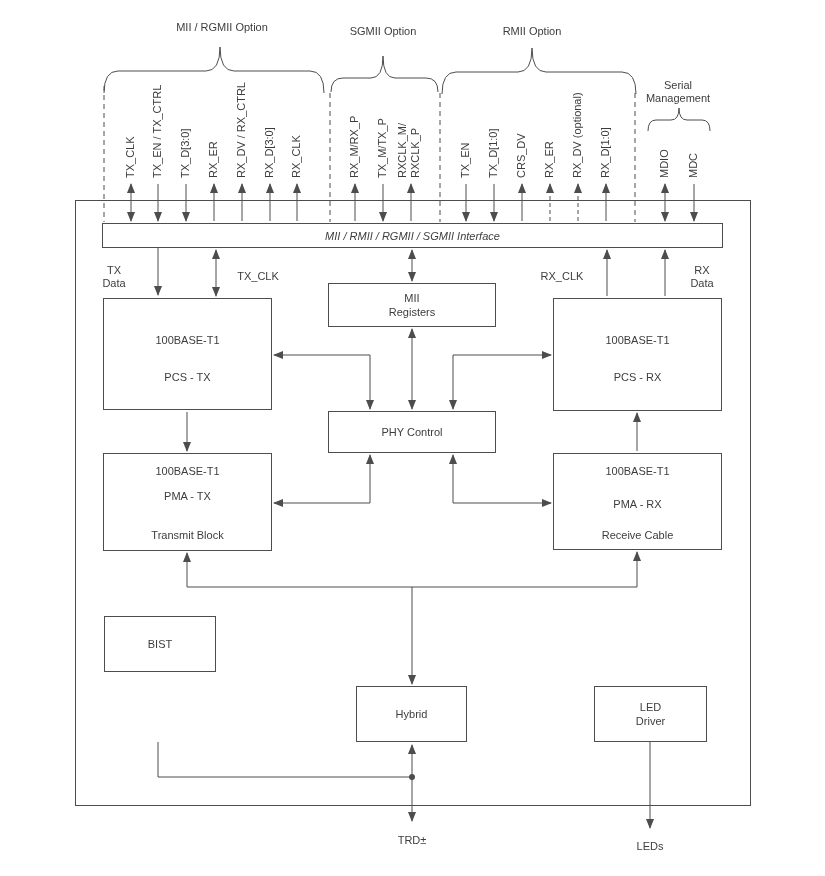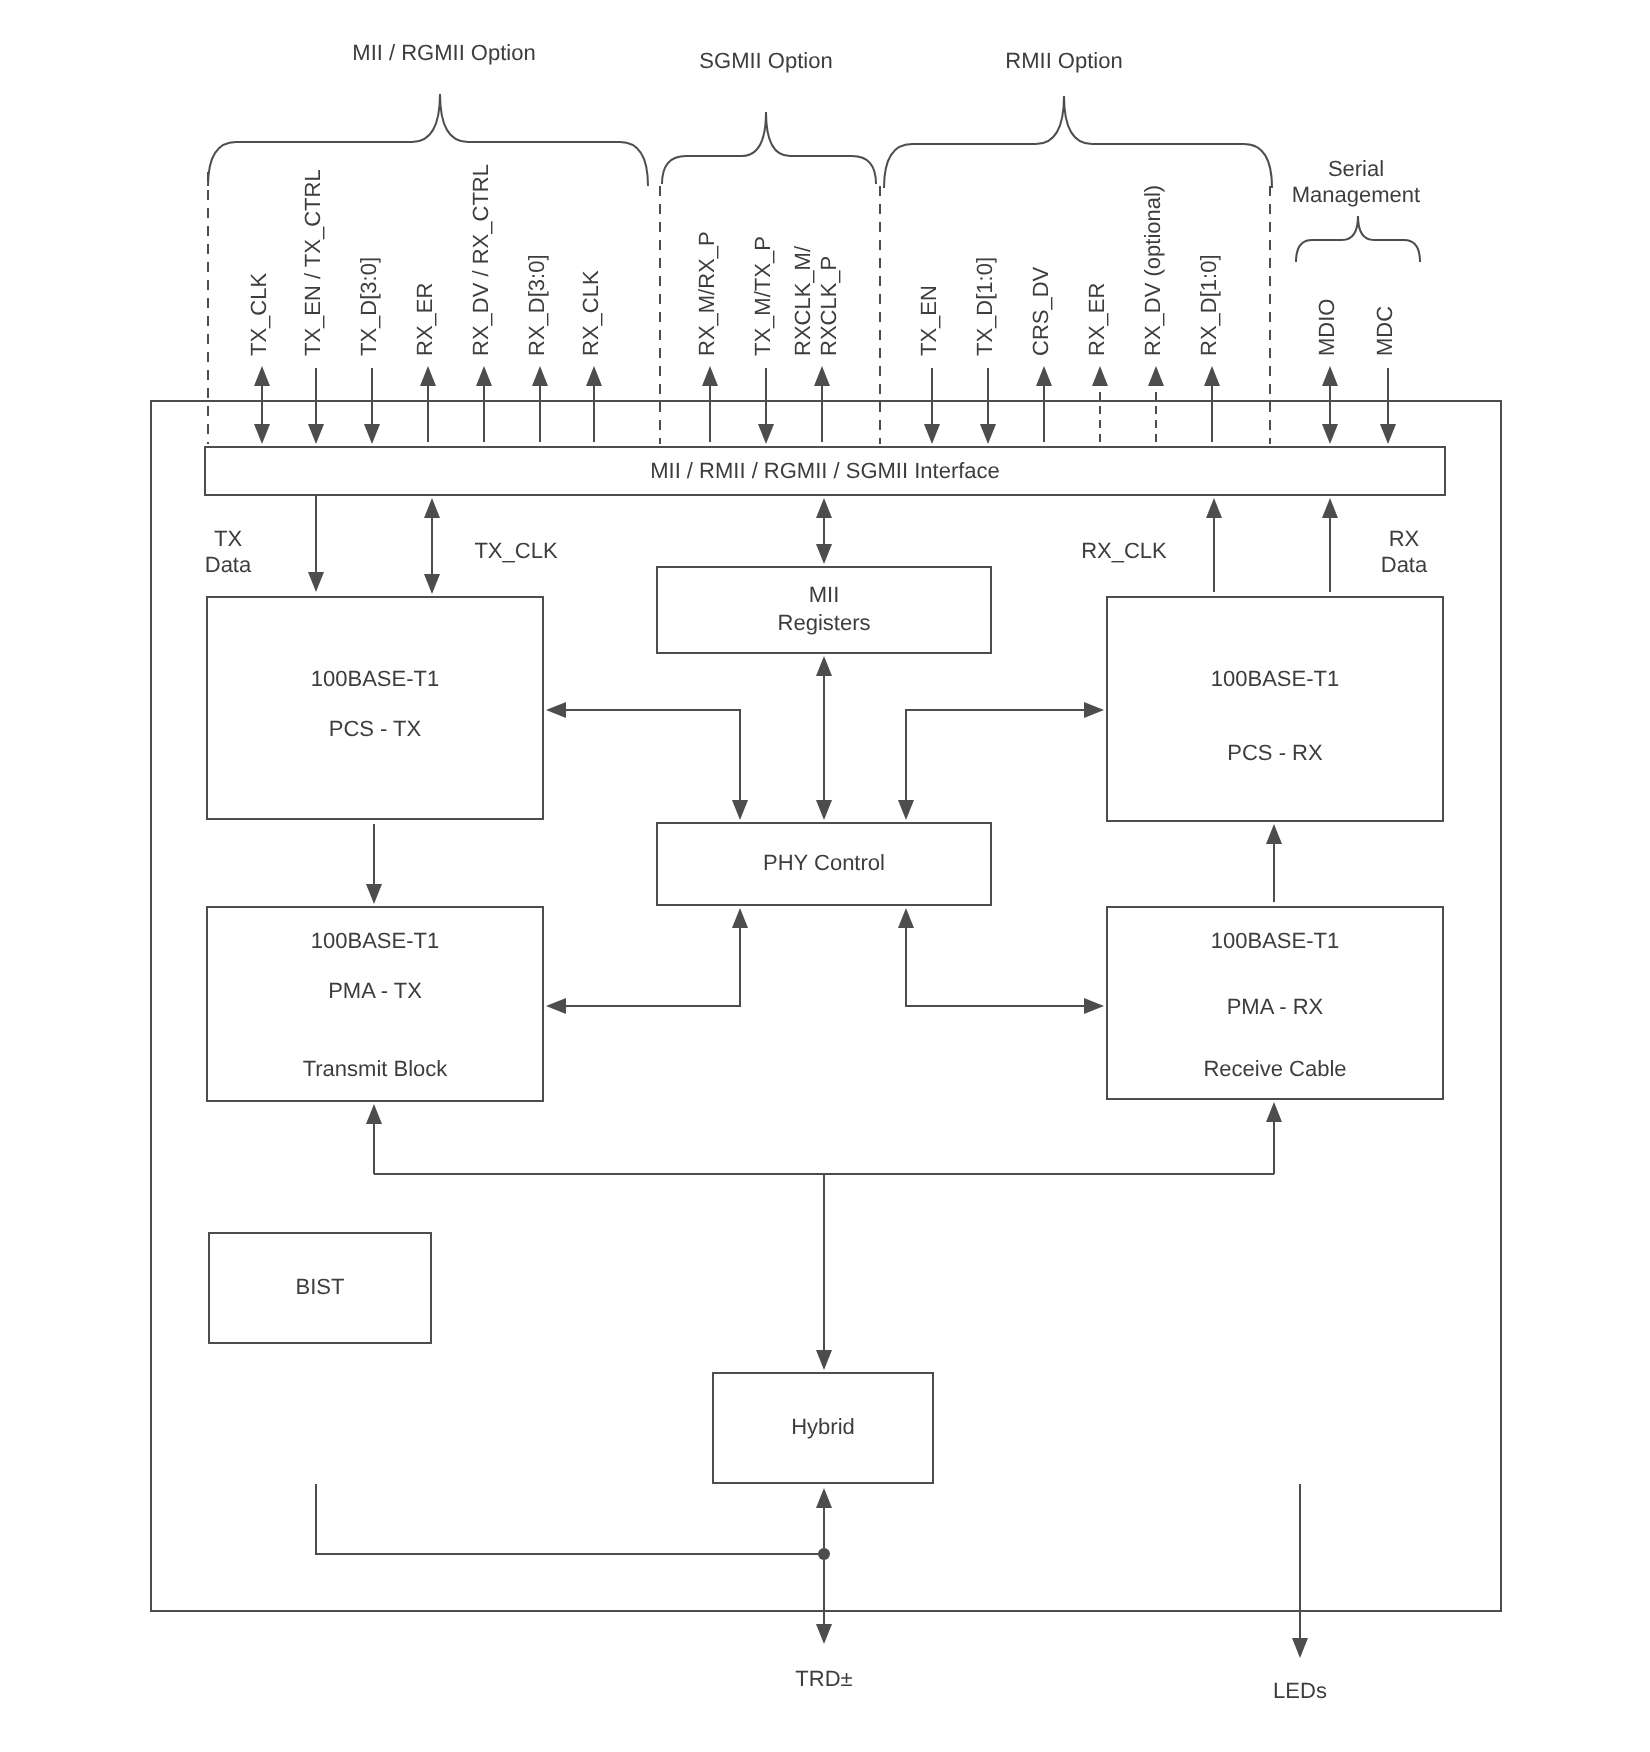--- a/index.html
+++ b/index.html
@@ -137,39 +137,39 @@
       <circle cx="412" cy="777" r="3" style="fill:#4d4d4d;stroke:none"></circle>
 
       <path d="M412,745 L412,821" marker-start="url(#ah)" marker-end="url(#ah)"></path>
 
       <path d="M650,742 L650,828" marker-end="url(#ah)"></path>
     </g>
   </svg>
 
   <div class="box" style="left:75px;top:200px;width:676px;height:606px;background:transparent;"></div>
 
-  <div class="box center-flex" style="left:102px;top:223px;width:621px;height:25px;">
+  <div class="box center-flex" style="left:102px;top:223px;width:621px;height:25px;font-style:italic;">
     <span>MII / RMII / RGMII / SGMII Interface</span>
   </div>
 
   <div class="lbl" style="left:89px;top:264px;width:50px;">TX
 Data</div>
   <div class="lbl" style="left:218px;top:270px;width:80px;">TX_CLK</div>
   <div class="lbl" style="left:522px;top:270px;width:80px;">RX_CLK</div>
   <div class="lbl" style="left:677px;top:264px;width:50px;">RX
 Data</div>
 
   <div class="box" style="left:328px;top:283px;width:168px;height:44px;">
     <div class="boxline" style="top:8px;">MII</div>
     <div class="boxline" style="top:22px;">Registers</div>
   </div>
 
   <div class="box" style="left:103px;top:298px;width:169px;height:112px;">
     <div class="boxline" style="top:35px;">100BASE-T1</div>
-    <div class="boxline" style="top:60px;">PCS - TX</div>
+    <div class="boxline" style="top:72px;">PCS - TX</div>
   </div>
 
   <div class="box" style="left:553px;top:298px;width:169px;height:113px;">
     <div class="boxline" style="top:35px;">100BASE-T1</div>
     <div class="boxline" style="top:72px;">PCS - RX</div>
   </div>
 
   <div class="box center-flex" style="left:328px;top:411px;width:168px;height:42px;">
     <span>PHY Control</span>
   </div>
@@ -188,17 +188,21 @@
 
   <div class="box center-flex" style="left:104px;top:616px;width:112px;height:56px;">
     <span>BIST</span>
   </div>
 
 
   <div class="box center-flex" style="left:356px;top:686px;width:111px;height:56px;">
     <span>Hybrid</span>
   </div>
 
+  <div class="box center-flex" style="left:594px;top:686px;width:113px;height:56px;white-space:pre-line;">
+    <span style="white-space:pre-line;">LED
+Driver</span>
+  </div>
 
   <div class="lbl" style="left:372px;top:834px;width:80px;">TRD±</div>
   <div class="lbl" style="left:610px;top:840px;width:80px;">LEDs</div>
 
 </div>
 
 </body></html>

